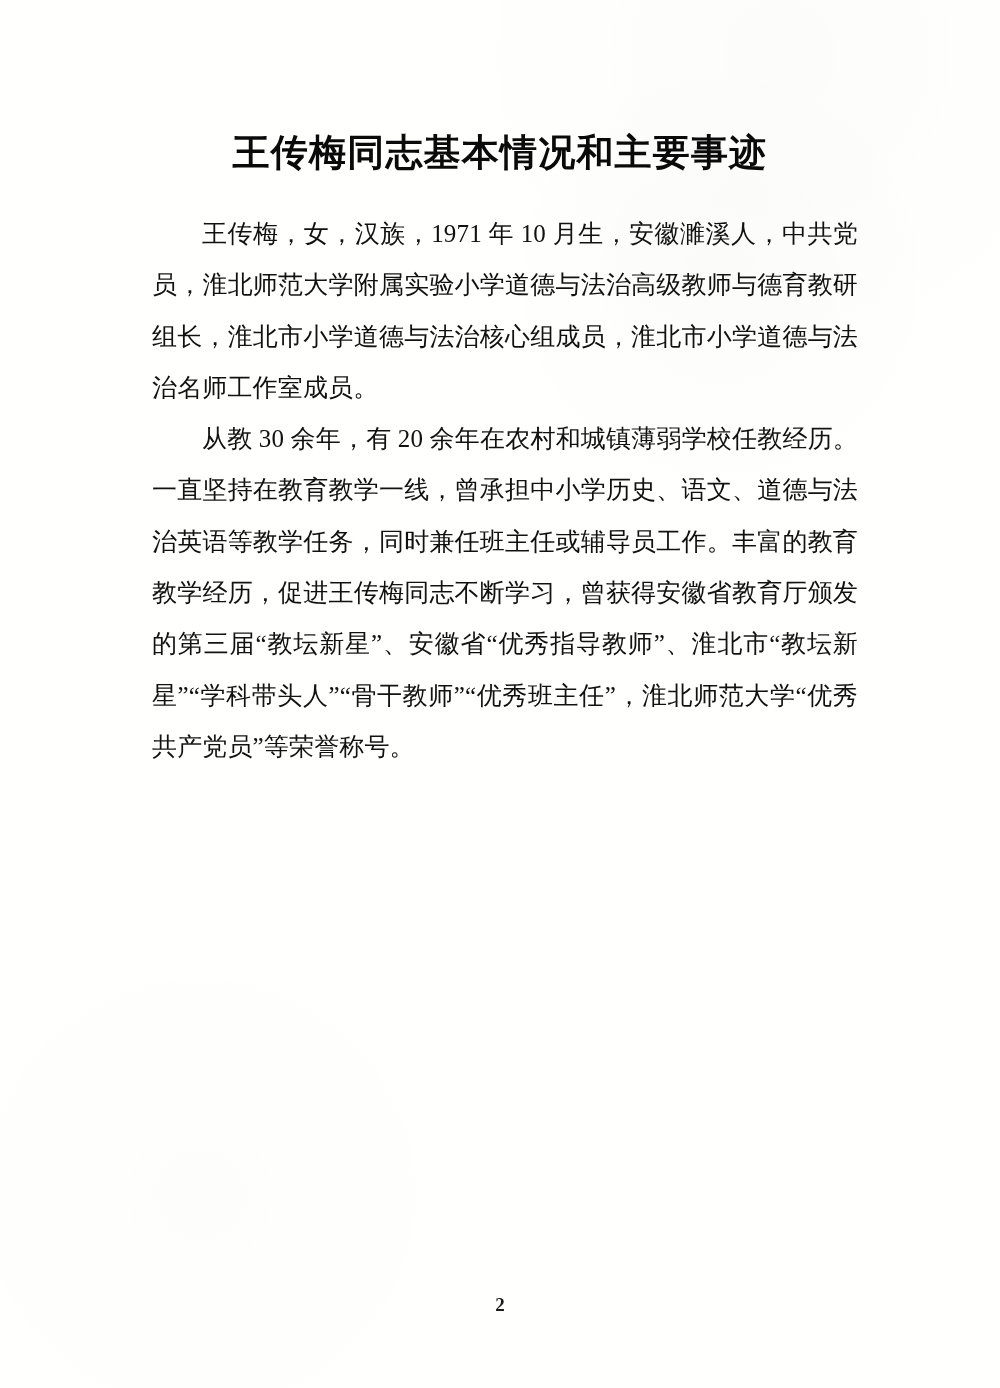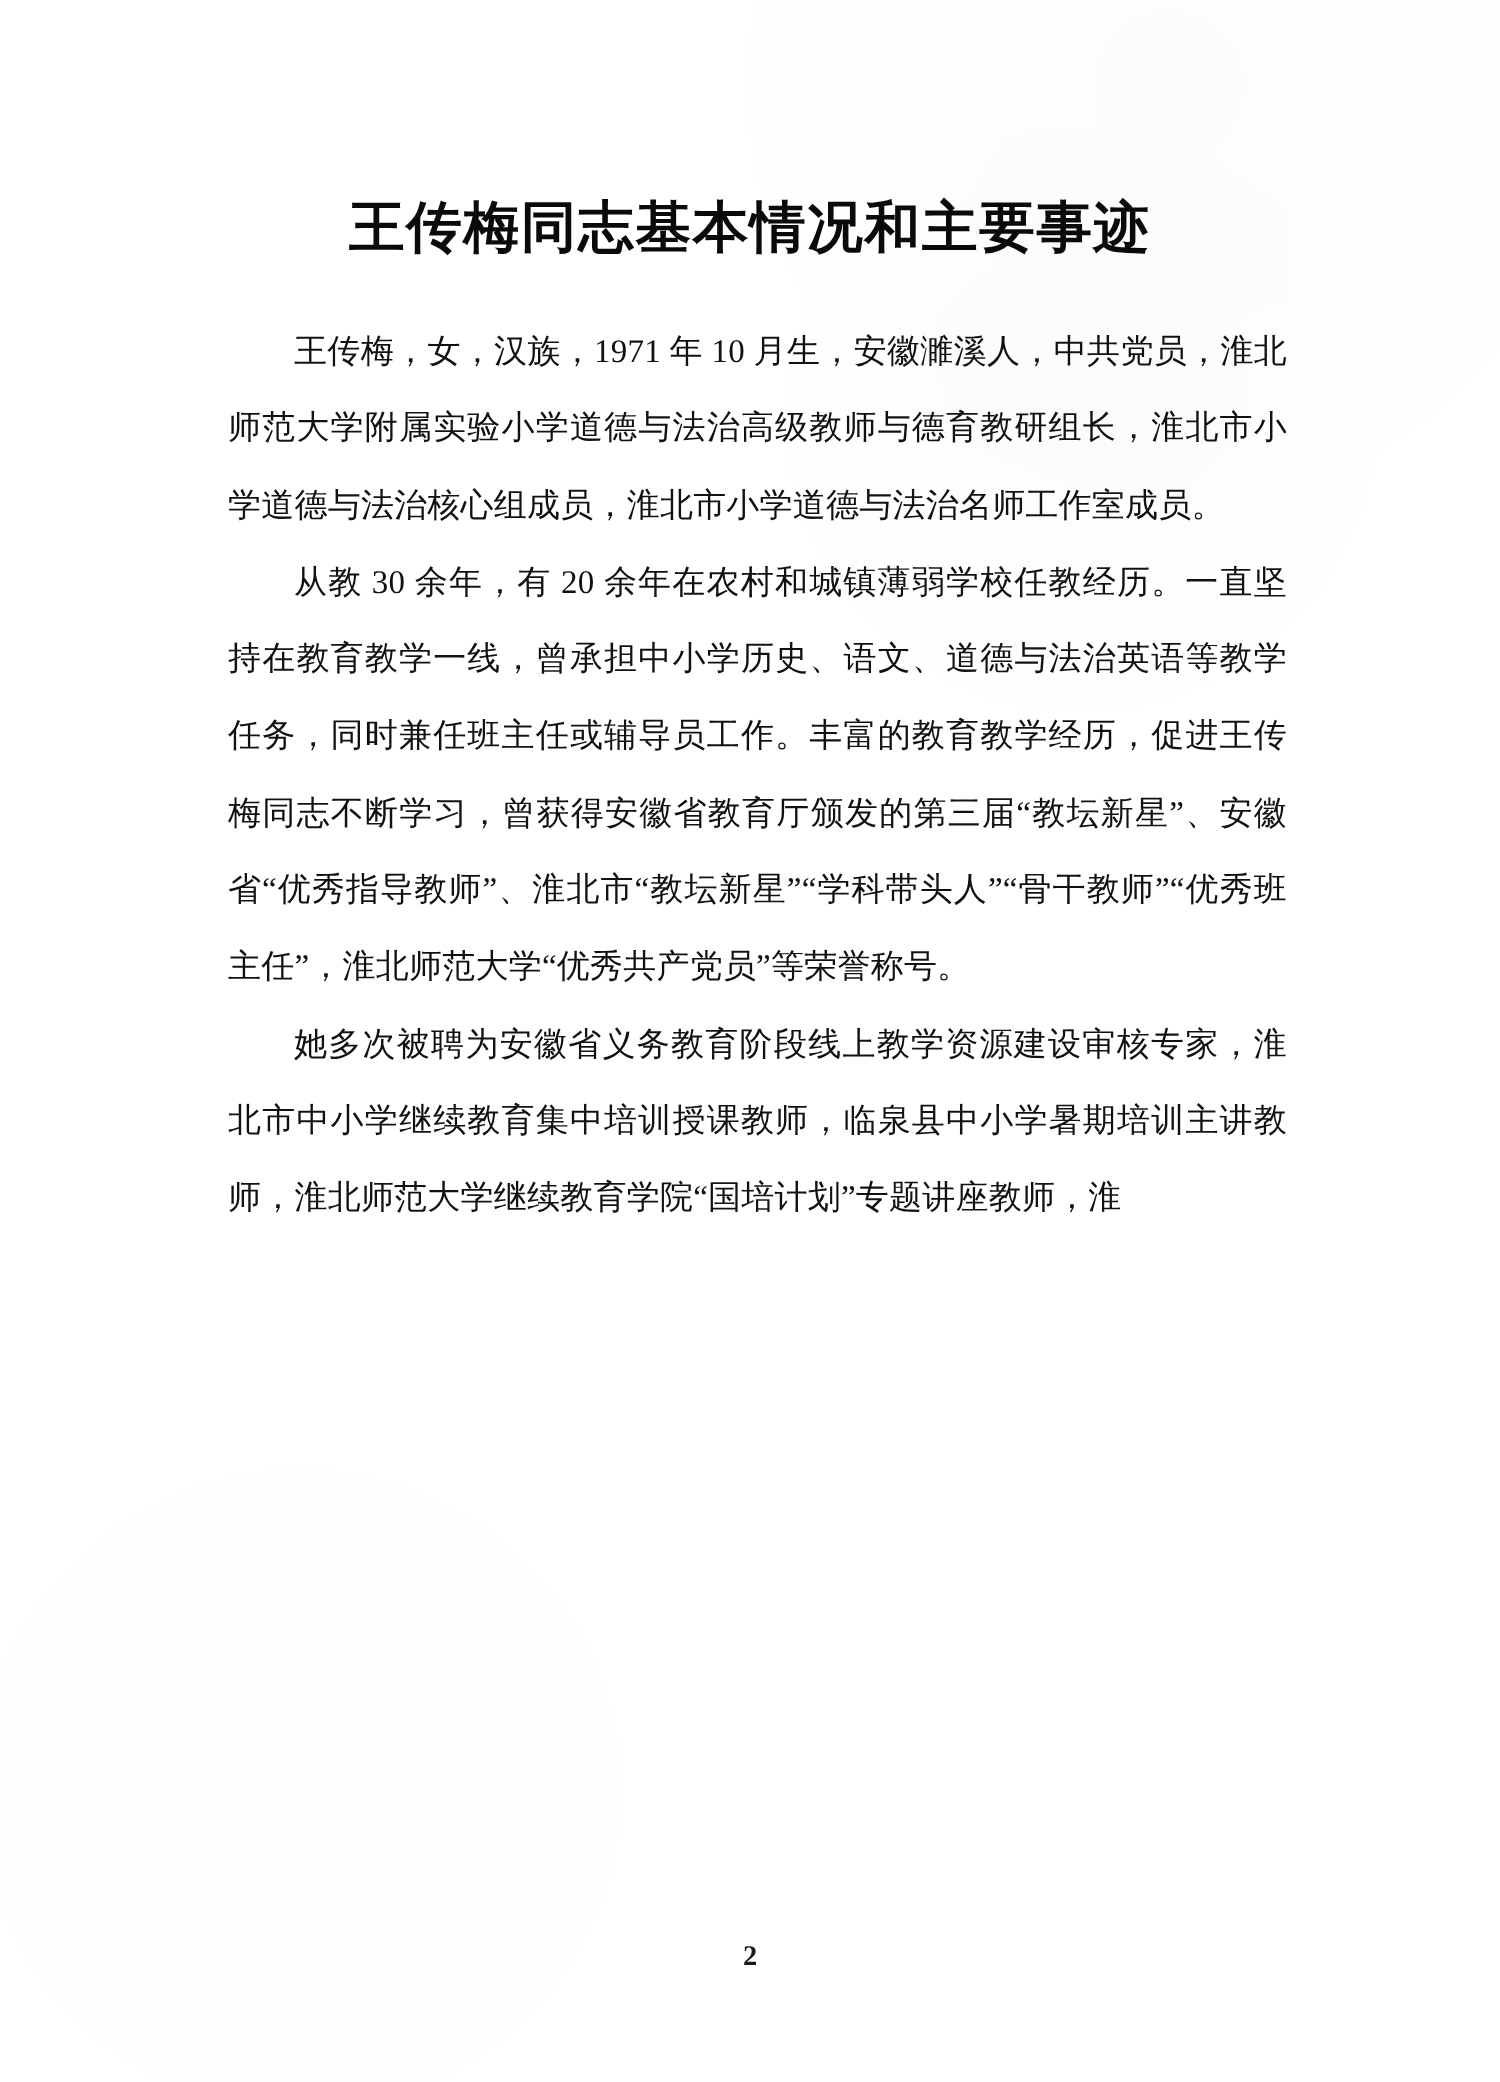--- a/index.html
+++ b/index.html
@@ -53,21 +53,21 @@
 
   .body-text {
     position: absolute;
     top: 208px;
     left: 152px;
     width: 706px;
   }
 
   .para {
     margin: 0 0 0 0;
-    font-size: 22px;
+    font-size: 25px;
     line-height: 51.3px;
     text-align: justify;
     text-align-last: left;
     text-justify: inter-character;
     letter-spacing: 0.15px;
     color: #111111;
     text-indent: 2em;
     word-break: break-all;
   }
 
@@ -87,19 +87,18 @@
 <body>
 
 <div class="page">
   <div class="content">
 
     <h1 class="doc-title">王传梅同志基本情况和主要事迹</h1>
 
     <div class="body-text">
       <p class="para">王传梅，女，汉族，1971 年 10 月生，安徽濉溪人，中共党员，淮北师范大学附属实验小学道德与法治高级教师与德育教研组长，淮北市小学道德与法治核心组成员，淮北市小学道德与法治名师工作室成员。</p>
       <p class="para">从教 30 余年，有 20 余年在农村和城镇薄弱学校任教经历。一直坚持在教育教学一线，曾承担中小学历史、语文、道德与法治英语等教学任务，同时兼任班主任或辅导员工作。丰富的教育教学经历，促进王传梅同志不断学习，曾获得安徽省教育厅颁发的第三届“教坛新星”、安徽省“优秀指导教师”、淮北市“教坛新星”“学科带头人”“骨干教师”“优秀班主任”，淮北师范大学“优秀共产党员”等荣誉称号。</p>
-      <p class="para">她多次被聘为安徽省义务教育阶段线上教学资源建设审核专家，淮北市中小学继续教育集中培训授课教师，临泉县中小学暑期培训主讲教师，淮北师范大学继续教育学院“国培计划”专题讲座教师，淮</p>
     </div>
 
     <div class="footer-page-number">2</div>
 
   </div>
 </div>
 
 </body></html>

